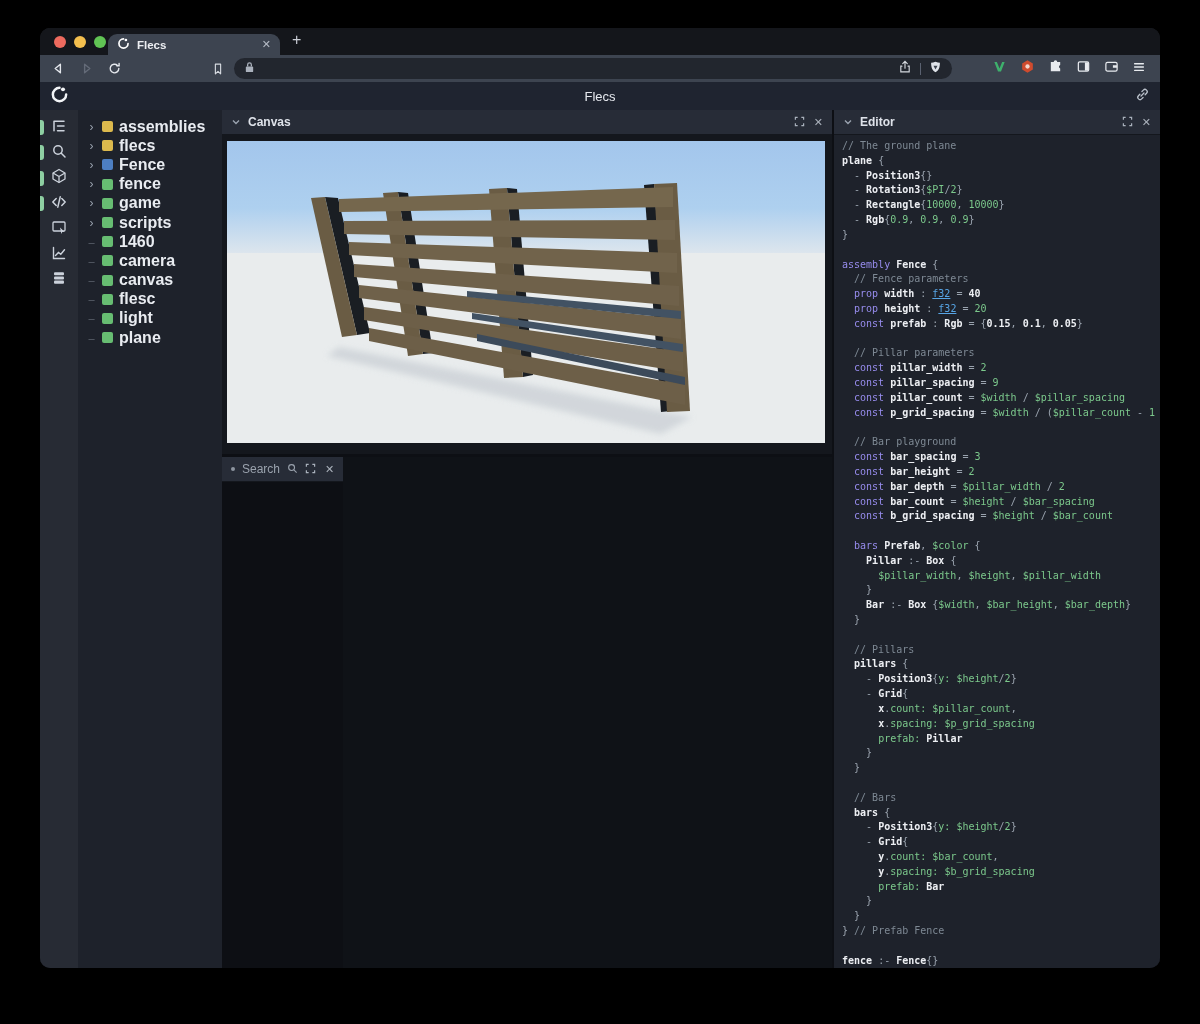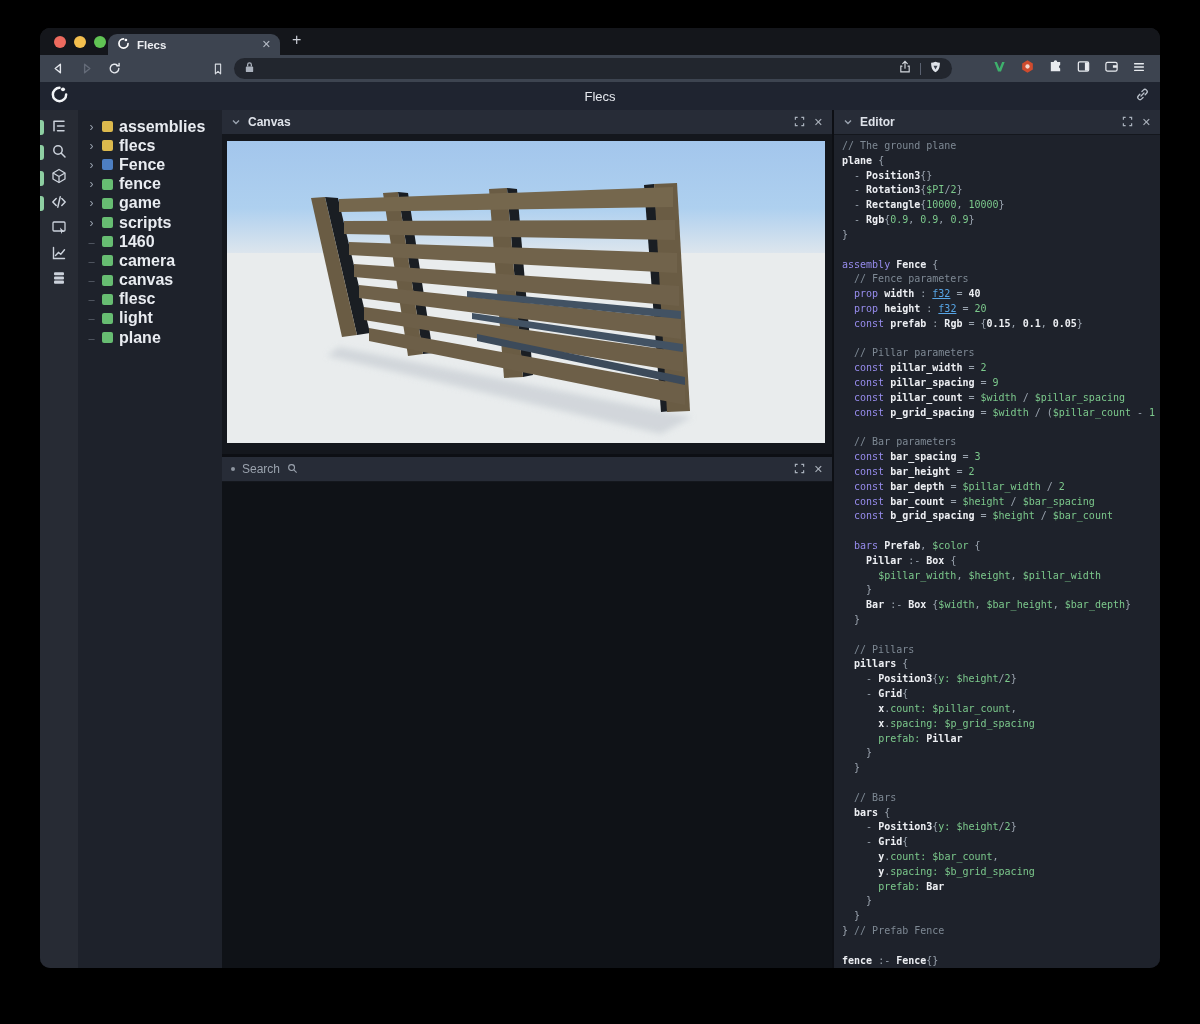--- a/index.html
+++ b/index.html
@@ -364,21 +364,21 @@
               <polygon points="137,166 456,211 456,231 137,179" fill="#6d5f48"></polygon>
               <polygon points="142,187 458,244 458,264 142,200" fill="#6d5f48"></polygon>
 
               <polygon points="240,150 454,170 454,178 240,156" fill="#425263"></polygon>
               <polygon points="245,172 456,203 456,211 245,178" fill="#425263"></polygon>
               <polygon points="250,193 458,236 458,244 250,200" fill="#3c4a5a"></polygon>
             </svg>
           </div>
         </div>
 
-        <div style="display:flex;flex-direction:column;flex:1;min-height:0;">
+        <div style="display:flex;flex-direction:row;flex:1;min-height:0;">
           <div class="panel-header">
             <span class="search-dot"></span>
             <span class="search-label">Search</span>
             <span>
               <svg width="11" height="11" viewBox="0 0 12 12" fill="none" stroke="#9aa2ad" stroke-width="1.2">
                   <circle cx="5" cy="5" r="3.2"></circle>
                   <path d="M7.5 7.5 10.5 10.5"></path>
                 </svg>
             </span>
             <span class="ph-right">
@@ -425,21 +425,21 @@
             <div class="code-line"><span class="tok-k">  prop </span><span class="tok-i">width</span><span class="tok-p"> : </span><span class="tok-t">f32</span><span class="tok-p"> = </span><span class="tok-i">40</span></div>
             <div class="code-line"><span class="tok-k">  prop </span><span class="tok-i">height</span><span class="tok-p"> : </span><span class="tok-t">f32</span><span class="tok-p"> = </span><span class="tok-g">20</span></div>
             <div class="code-line"><span class="tok-k">  const </span><span class="tok-i">prefab</span><span class="tok-p"> : </span><span class="tok-i">Rgb</span><span class="tok-p"> = {</span><span class="tok-i">0.15</span><span class="tok-p">, </span><span class="tok-i">0.1</span><span class="tok-p">, </span><span class="tok-i">0.05</span><span class="tok-p">}</span></div>
             <div class="code-line"></div>
             <div class="code-line"><span class="tok-c">  // Pillar parameters</span></div>
             <div class="code-line"><span class="tok-k">  const </span><span class="tok-i">pillar_width</span><span class="tok-p"> = </span><span class="tok-g">2</span></div>
             <div class="code-line"><span class="tok-k">  const </span><span class="tok-i">pillar_spacing</span><span class="tok-p"> = </span><span class="tok-g">9</span></div>
             <div class="code-line"><span class="tok-k">  const </span><span class="tok-i">pillar_count</span><span class="tok-p"> = </span><span class="tok-g">$width</span><span class="tok-p"> / </span><span class="tok-g">$pillar_spacing</span></div>
             <div class="code-line"><span class="tok-k">  const </span><span class="tok-i">p_grid_spacing</span><span class="tok-p"> = </span><span class="tok-g">$width</span><span class="tok-p"> / (</span><span class="tok-g">$pillar_count</span><span class="tok-p"> - </span><span class="tok-g">1</span></div>
             <div class="code-line"></div>
-            <div class="code-line"><span class="tok-c">  // Bar parameters</span></div>
+            <div class="code-line"><span class="tok-c">  // Bar playground</span></div>
             <div class="code-line"><span class="tok-k">  const </span><span class="tok-i">bar_spacing</span><span class="tok-p"> = </span><span class="tok-g">3</span></div>
             <div class="code-line"><span class="tok-k">  const </span><span class="tok-i">bar_height</span><span class="tok-p"> = </span><span class="tok-g">2</span></div>
             <div class="code-line"><span class="tok-k">  const </span><span class="tok-i">bar_depth</span><span class="tok-p"> = </span><span class="tok-g">$pillar_width</span><span class="tok-p"> / </span><span class="tok-g">2</span></div>
             <div class="code-line"><span class="tok-k">  const </span><span class="tok-i">bar_count</span><span class="tok-p"> = </span><span class="tok-g">$height</span><span class="tok-p"> / </span><span class="tok-g">$bar_spacing</span></div>
             <div class="code-line"><span class="tok-k">  const </span><span class="tok-i">b_grid_spacing</span><span class="tok-p"> = </span><span class="tok-g">$height</span><span class="tok-p"> / </span><span class="tok-g">$bar_count</span></div>
             <div class="code-line"></div>
             <div class="code-line"><span class="tok-k">  bars </span><span class="tok-i">Prefab</span><span class="tok-p">, </span><span class="tok-g">$color</span><span class="tok-p"> {</span></div>
             <div class="code-line"><span class="tok-p">    </span><span class="tok-i">Pillar</span><span class="tok-p"> :- </span><span class="tok-i">Box</span><span class="tok-p"> {</span></div>
             <div class="code-line"><span class="tok-p">      </span><span class="tok-g">$pillar_width</span><span class="tok-p">, </span><span class="tok-g">$height</span><span class="tok-p">, </span><span class="tok-g">$pillar_width</span></div>
             <div class="code-line"><span class="tok-p">    }</span></div>

